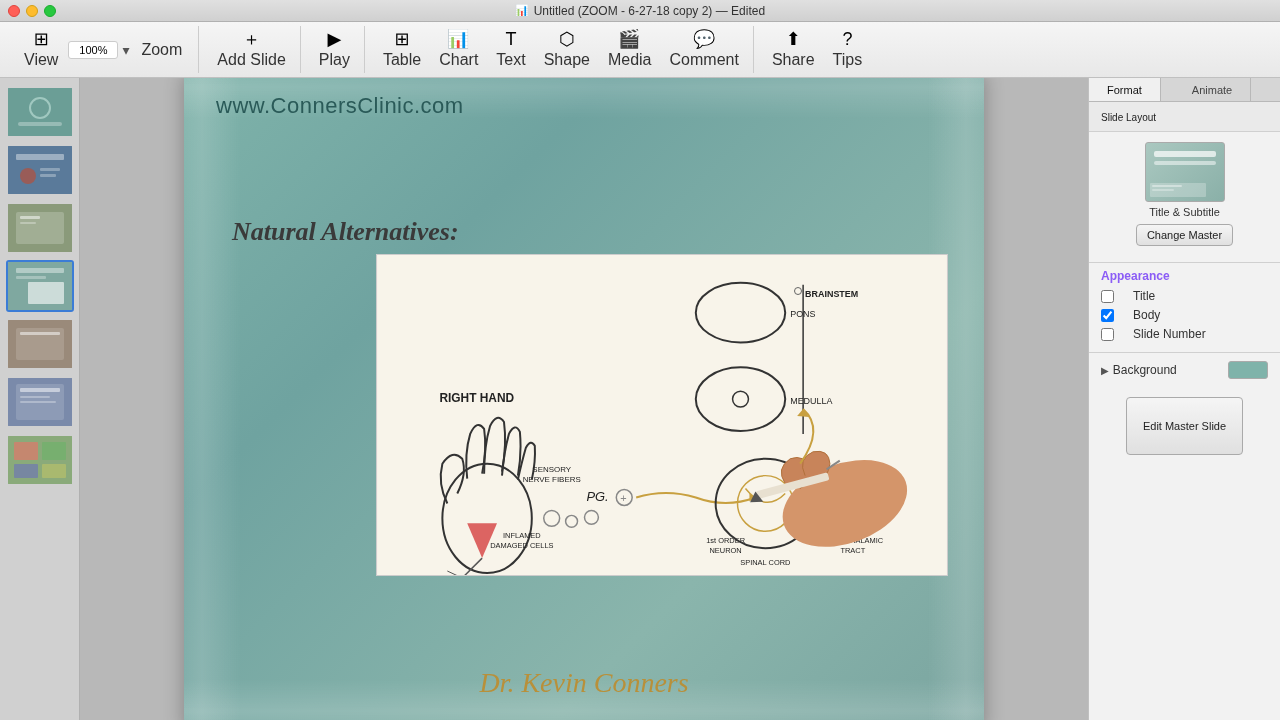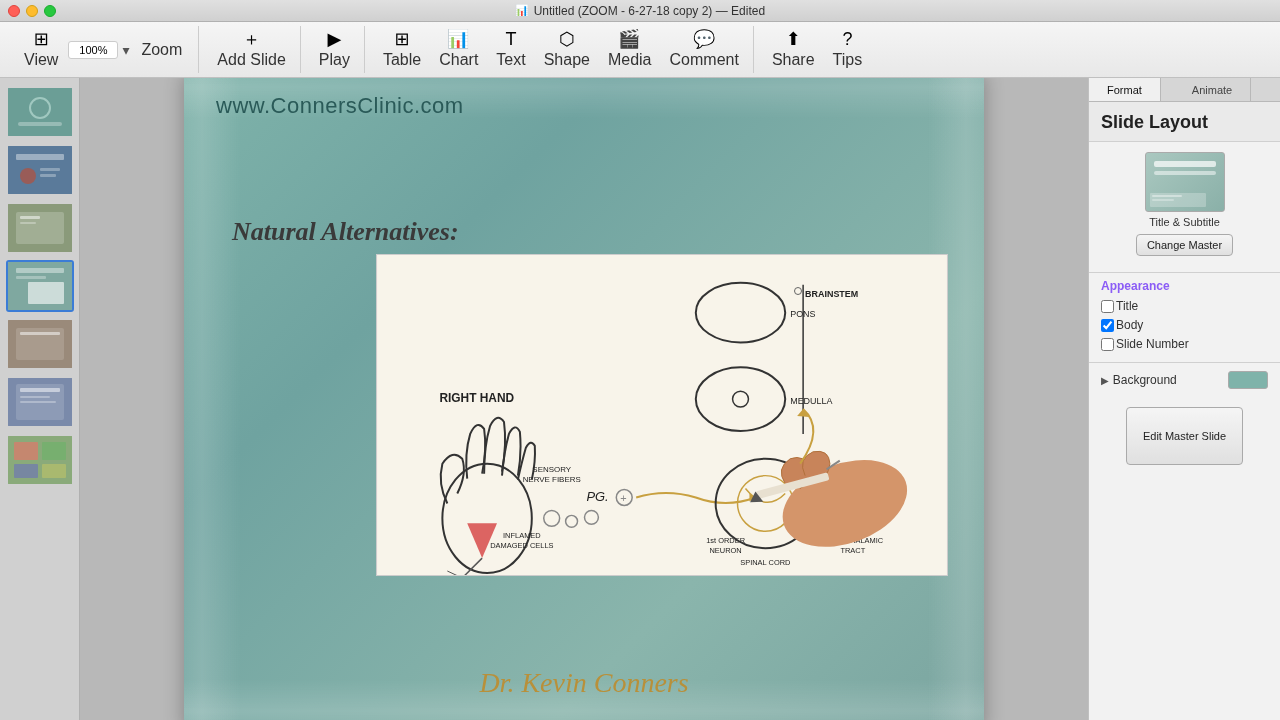--- a/index.html
+++ b/index.html
@@ -265,22 +265,22 @@
     
     #right-panel {
       width: 192px;
       background: #f2f2f2;
       border-left: 1px solid #c0c0c0;
       display: flex;
       flex-direction: column;
     }
     #panel-title {
       padding: 10px 12px 8px;
-      font-size: 18px;
-      font-weight: 700;
+      font-size: 10px;
+      font-weight: 400;
       color: #222;
       border-bottom: 1px solid #d0d0d0;
       background: #eaeaea;
     }
 
     .layout-preview {
       width: 80px;
       height: 60px;
       background: linear-gradient(135deg, #aac8c0, #8ab0a8);
       border-radius: 3px;
@@ -333,21 +333,21 @@
     .panel-section-title {
       font-size: 12px;
       font-weight: 600;
       color: #8b5cf6;
       margin-bottom: 6px;
     }
 
     .checkbox-row {
       display: flex;
       align-items: center;
-      gap: 2px;
+      gap: 19px;
       margin-bottom: 5px;
     }
     .checkbox-row input[type="checkbox"] {
       width: 13px;
       height: 13px;
       cursor: pointer;
     }
     .checkbox-label {
       font-size: 12px;
       color: #333;

